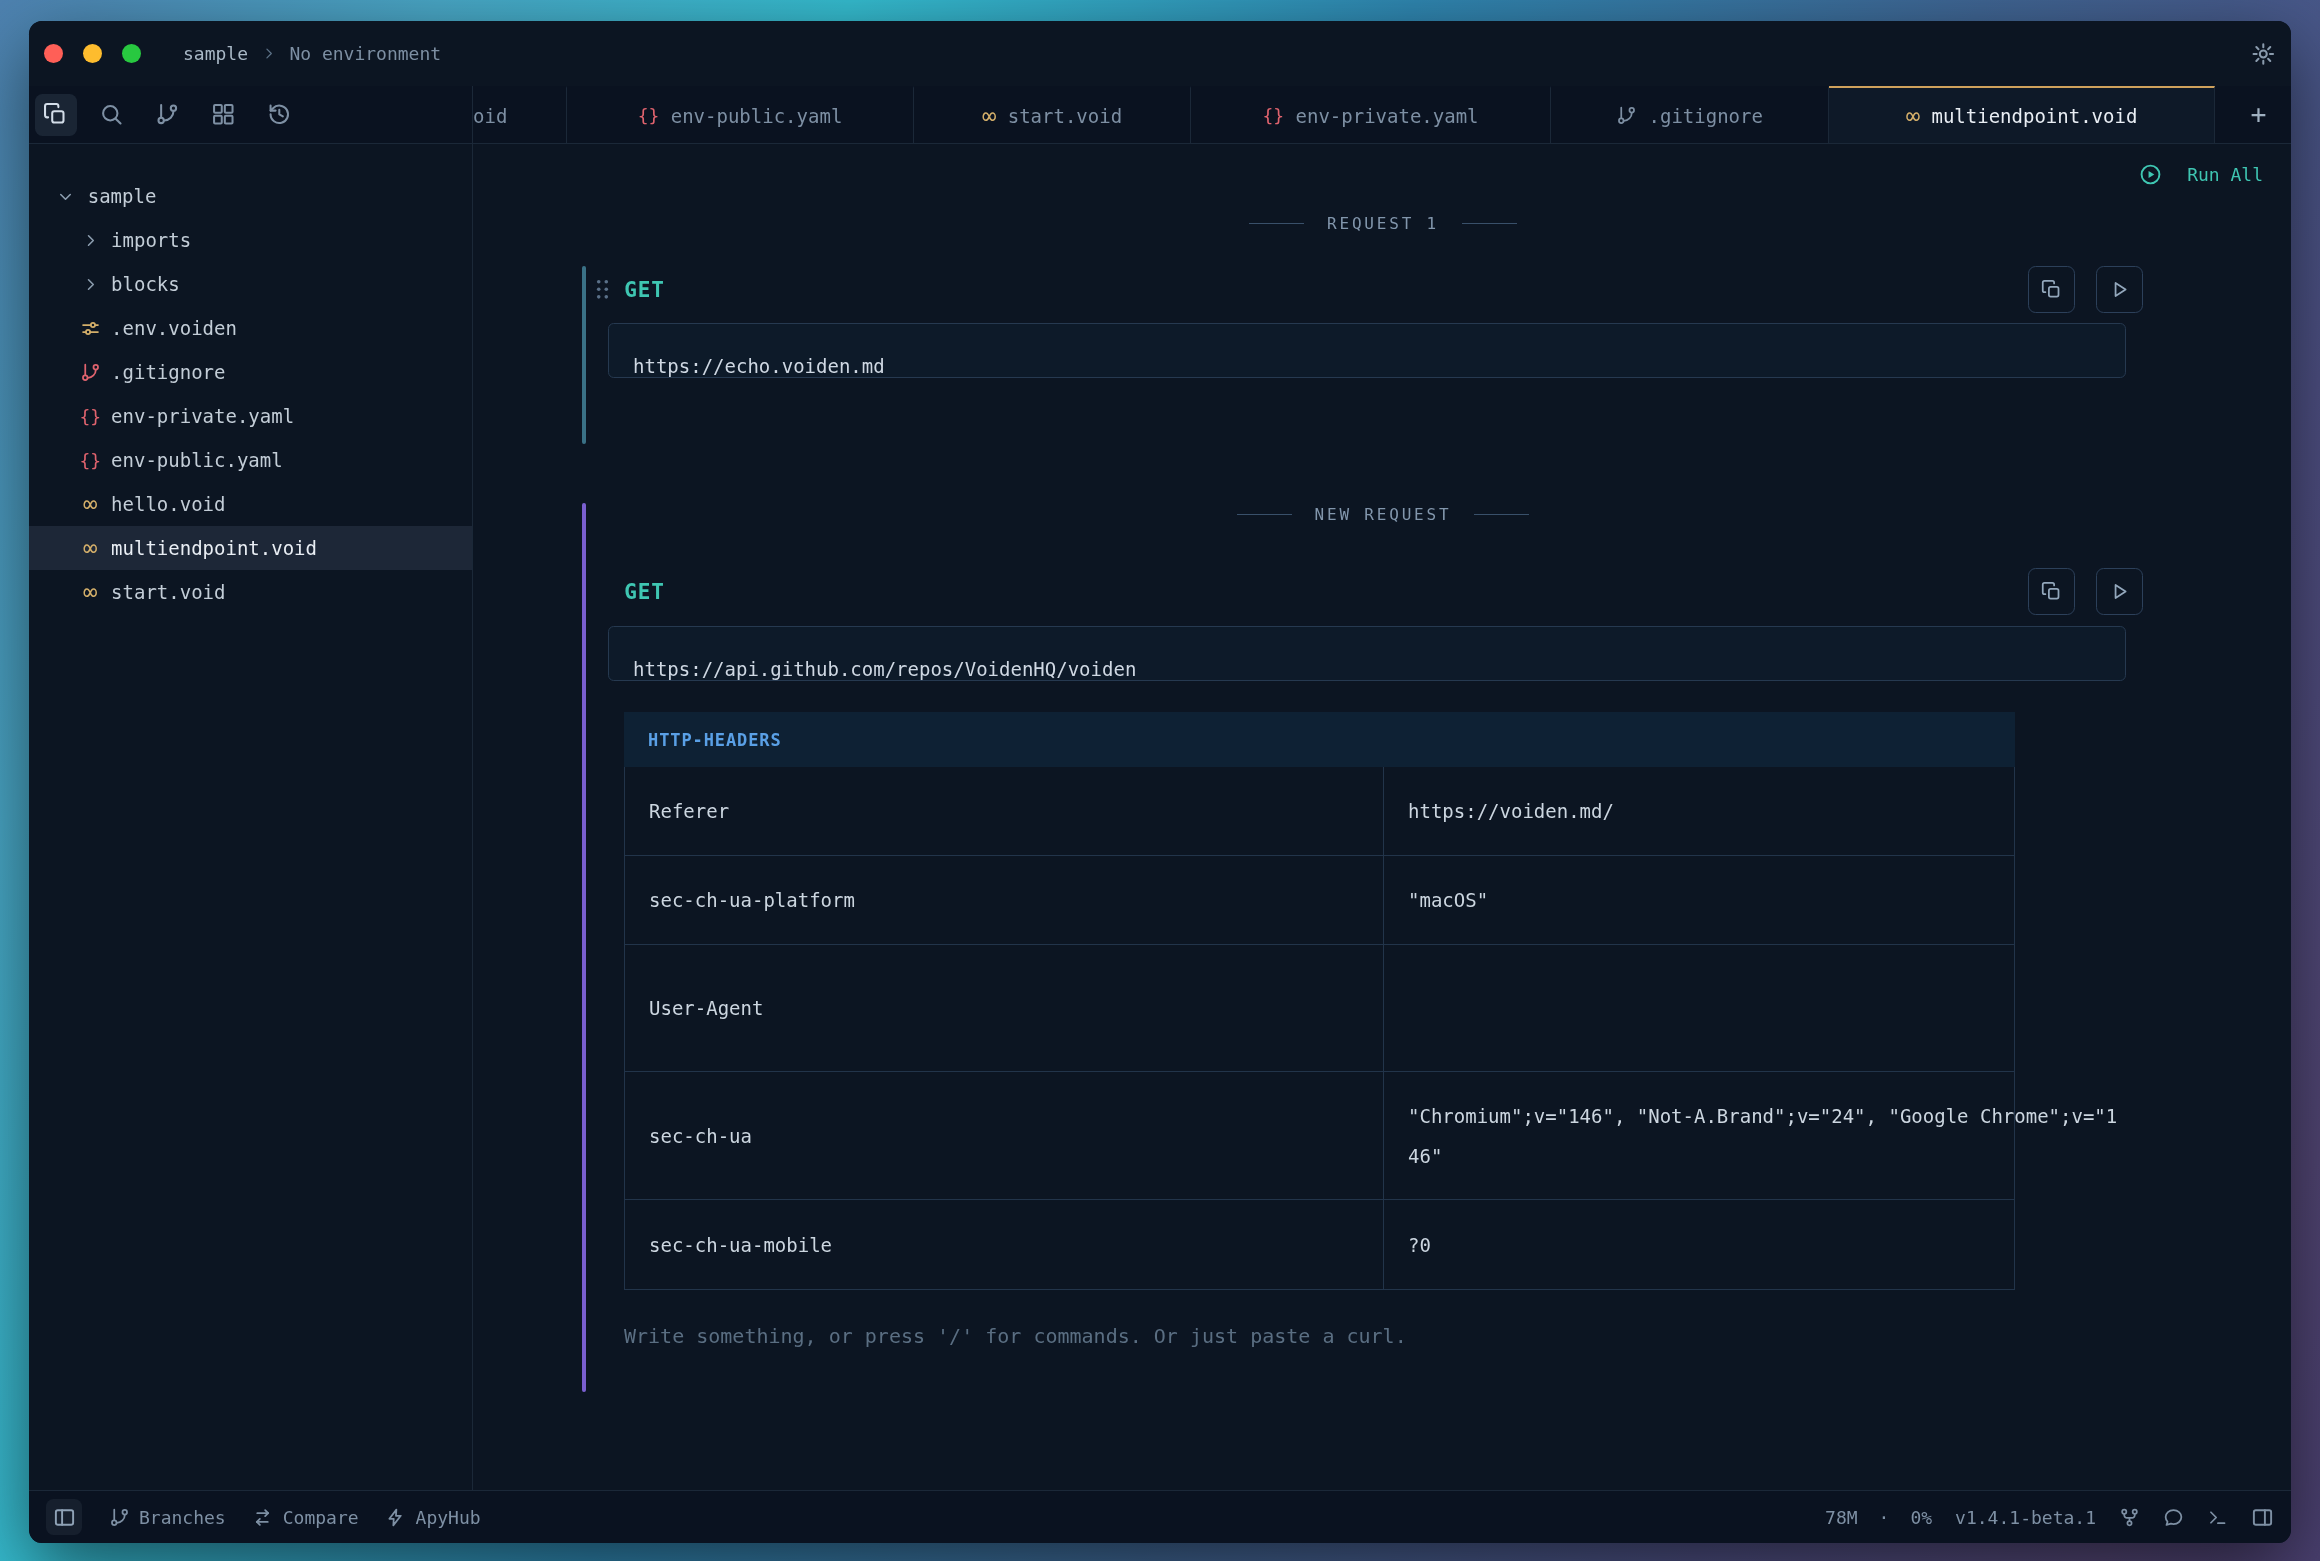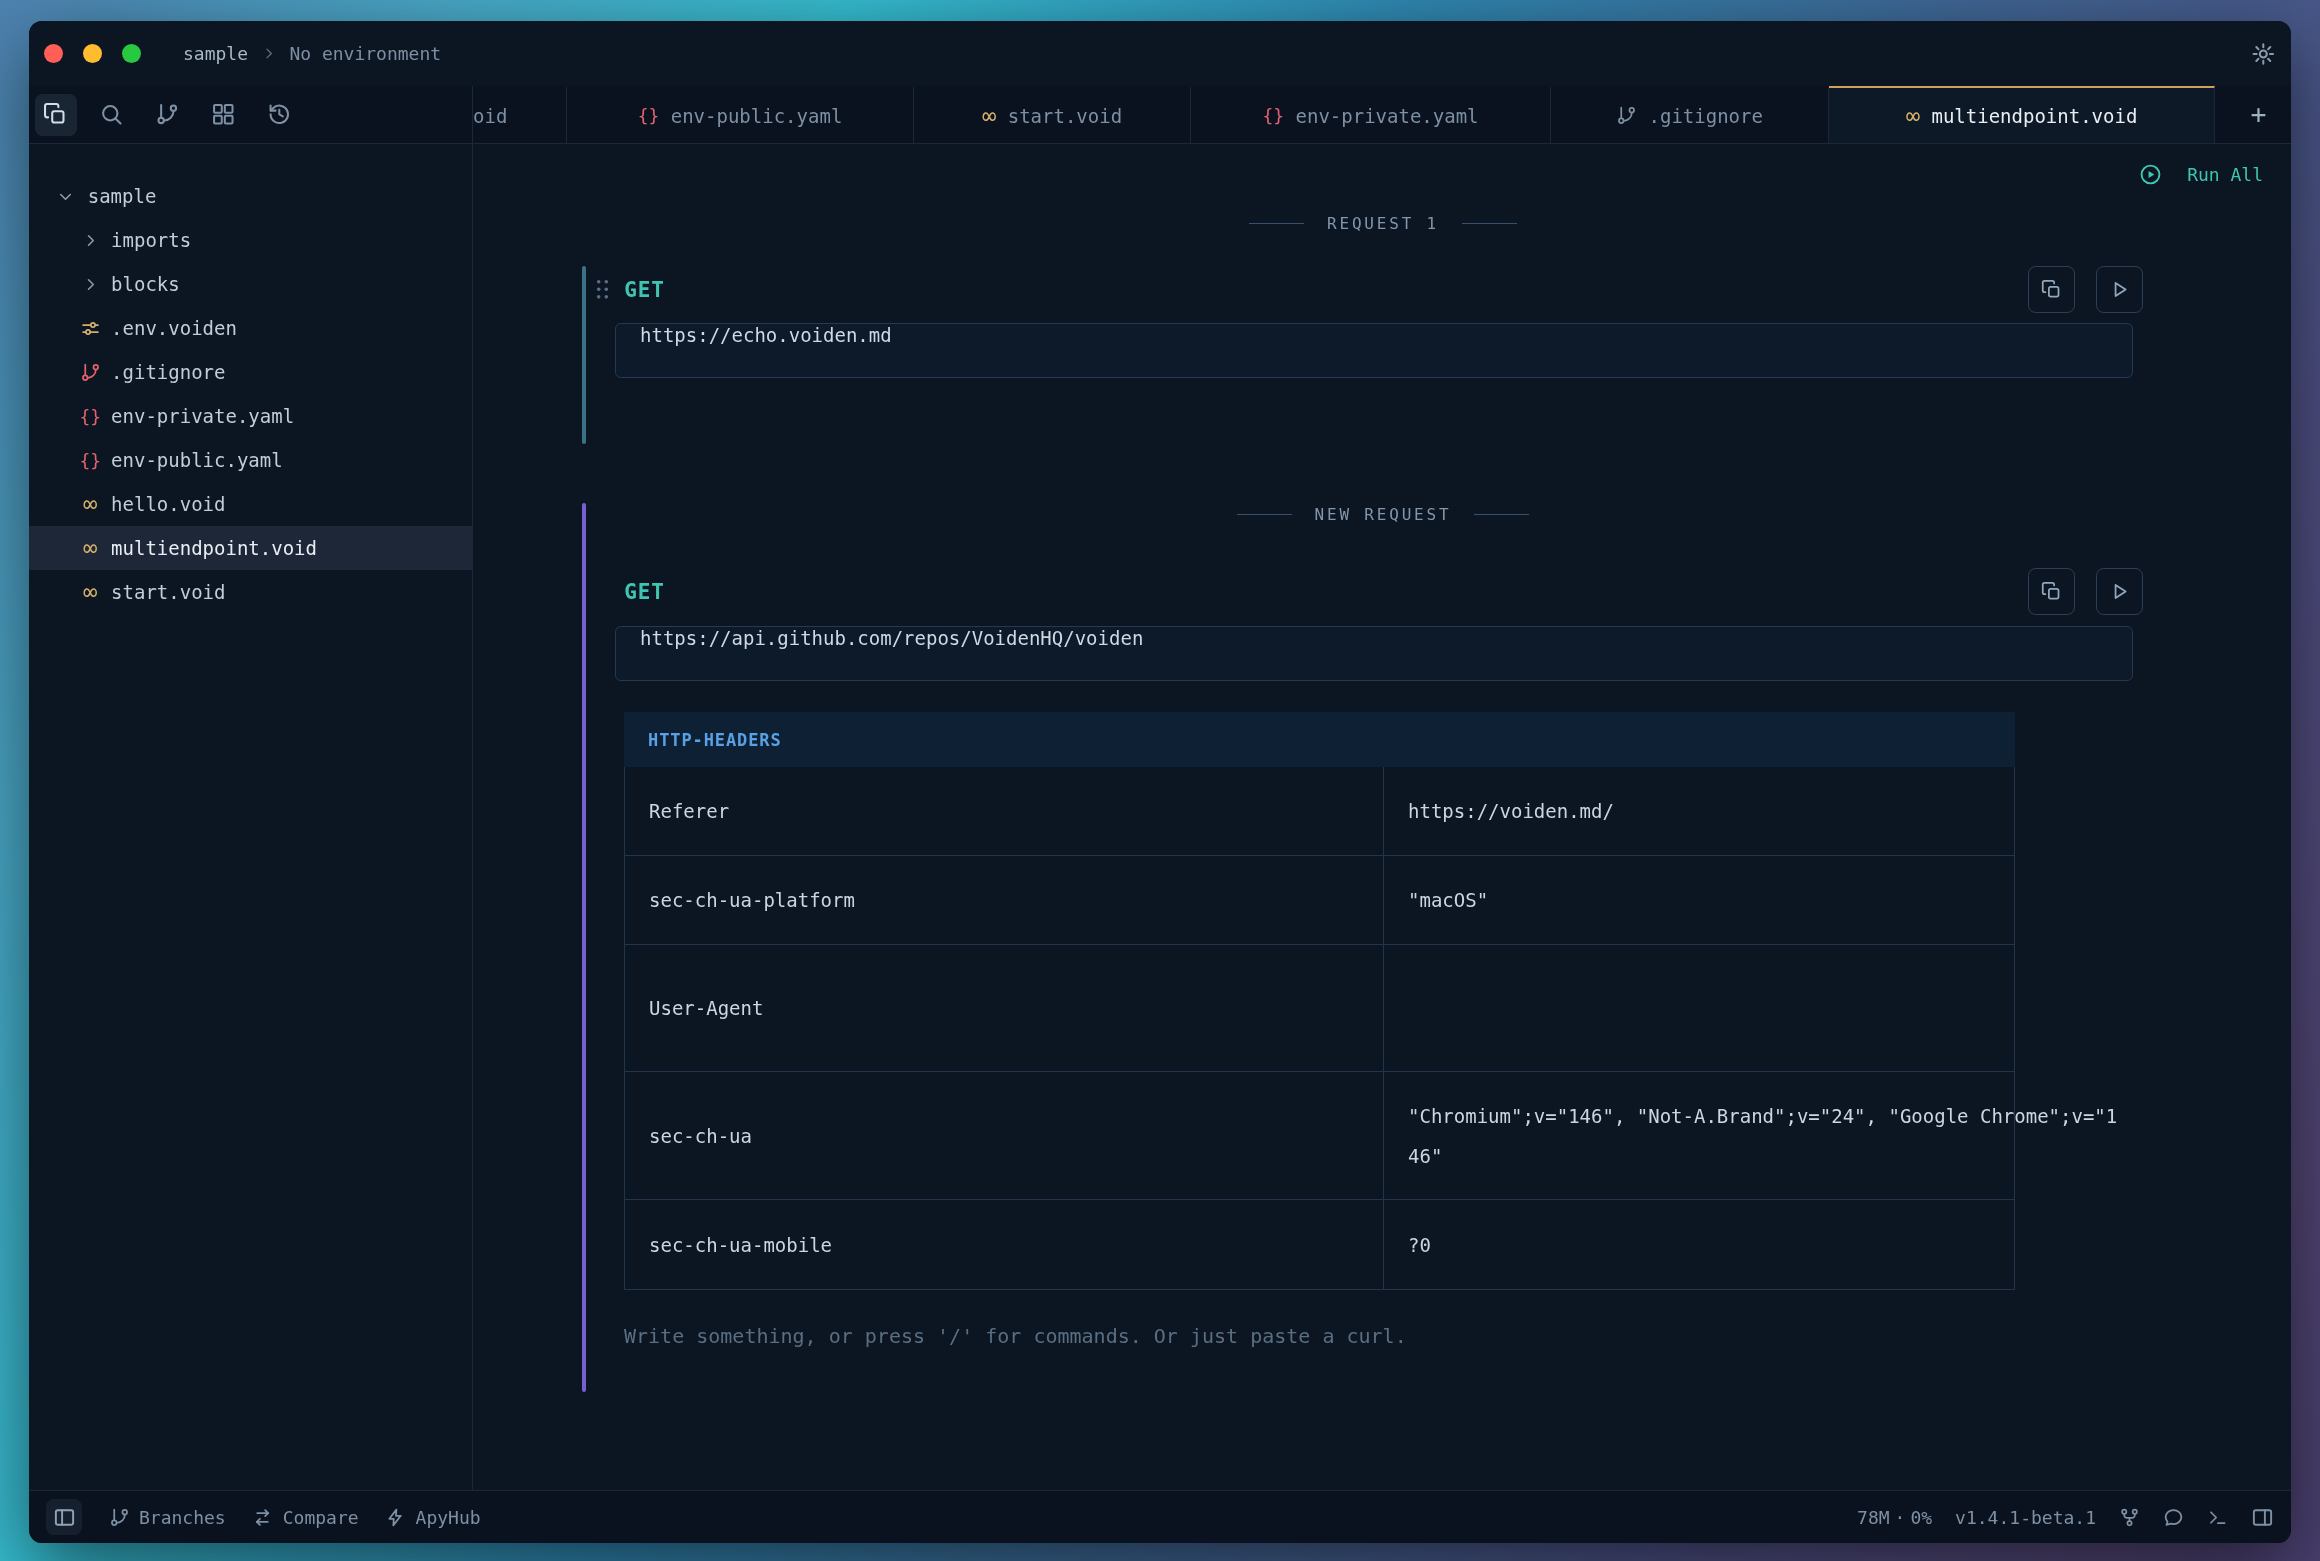--- a/index.html
+++ b/index.html
@@ -72,40 +72,40 @@
   .bar1 { top:122px; height:178px; background:#3a7186; }
   .bar2 { top:359px; height:889px; background:#7a5fd0; }
 
   .getrow { position:absolute; left:121px; right:148px; height:47px; display:flex; align-items:center; }
   .g1 { top:122px; } .g2 { top:424px; }
   .handle { width:24.6px; color:#5a7088; }
   .method { margin-left:5.7px; color:#3fc6b2; font-size:21px; font-weight:bold; letter-spacing:0.9px; }
   .row-actions { margin-left:auto; display:flex; gap:21px; }
   .iconbtn { width:47px; height:47px; border:0.9px solid #2c405a; border-radius:7.6px; background:transparent; display:flex; align-items:center; justify-content:center; color:#93a7bc; padding:0; }
 
-  .urlbox { position:absolute; left:142px; width:1518px; height:55px; border:0.9px solid #263950; border-radius:5.7px; background:#0d1a29; display:flex; align-items:flex-start; padding-left:24px; font-size:19px; color:#cfd8e3; }
+  .urlbox { position:absolute; left:135px; width:1518px; height:55px; border:0.9px solid #263950; border-radius:5.7px; background:#0d1a29; display:flex; align-items:flex-end; padding-left:24px; font-size:19px; color:#cfd8e3; }
   .u1 { top:179px; } .u2 { top:482px; }
 
   .headers { position:absolute; left:151px; top:568px; width:1391px; }
   .hdr-band { height:55px; background:#0e2134; display:flex; align-items:center; padding-left:24px; color:#5aa0e6; font-size:17px; font-weight:bold; letter-spacing:0.9px; }
   .htable { border:0.9px solid #22344a; border-top:none; }
   .hrow { display:grid; grid-template-columns:759px 757px; border-bottom:0.9px solid #22344a; }
   .hrow:last-child { border-bottom:none; }
   .h94 { height:89px; } .h134 { height:127px; } .h135 { height:128px; }
   .hkey { display:flex; align-items:center; padding-left:24px; font-size:19px; color:#ccd6e0; border-right:0.9px solid #22344a; }
   .hval { display:flex; align-items:center; padding:0 19px 0 24px; font-size:19px; color:#ccd6e0; line-height:40px; word-break:break-all; }
 
   .placeholder { position:absolute; left:151px; top:1180px; font-size:20px; color:#5a6e82; }
 
   
   .statusbar { flex:0 0 53px; border-top:0.9px solid #1b2838; background:#0a1220; display:flex; align-items:center; padding:0 17px; gap:26.5px; color:#7e90a4; font-size:18px; }
   .sb-toggle { width:36px; height:36px; border-radius:7.6px; background:#161f2d; display:flex; align-items:center; justify-content:center; color:#8fa2b6; }
   .sb-item { display:flex; align-items:center; gap:9.5px; }
   .sb-right { margin-left:auto; display:flex; align-items:center; gap:23px; }
-  .sb-metric { display:flex; align-items:center; gap:5px; }
+  .sb-metric { display:flex; align-items:center; gap:21px; }
 </style>
 </head>
 <body>
 
 <div class="desktop">
   <div class="window">
 
     <div class="titlebar">
       <div class="traffic">
         <span class="tl red"></span>

